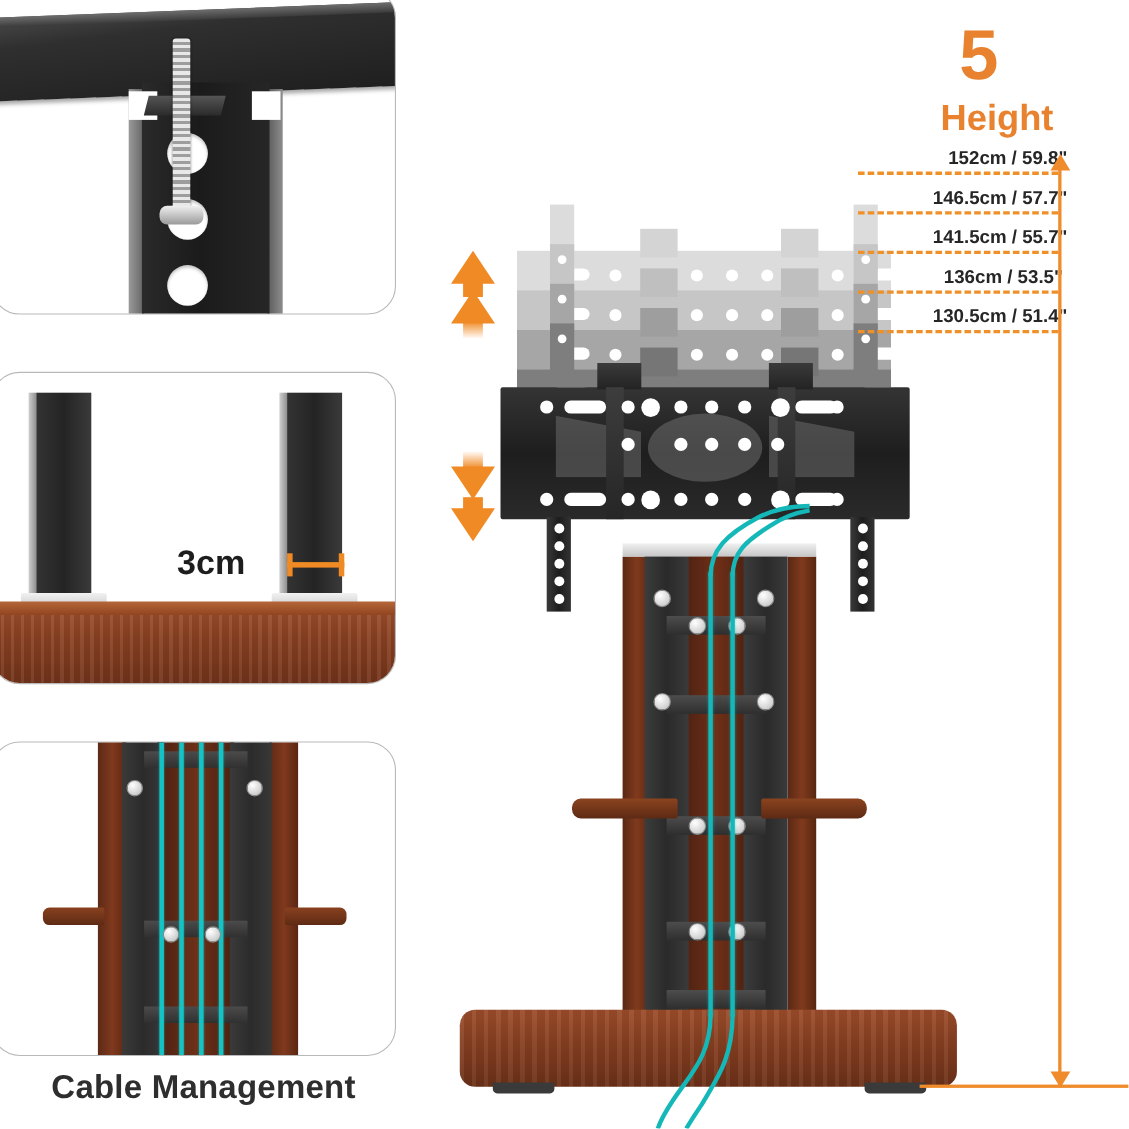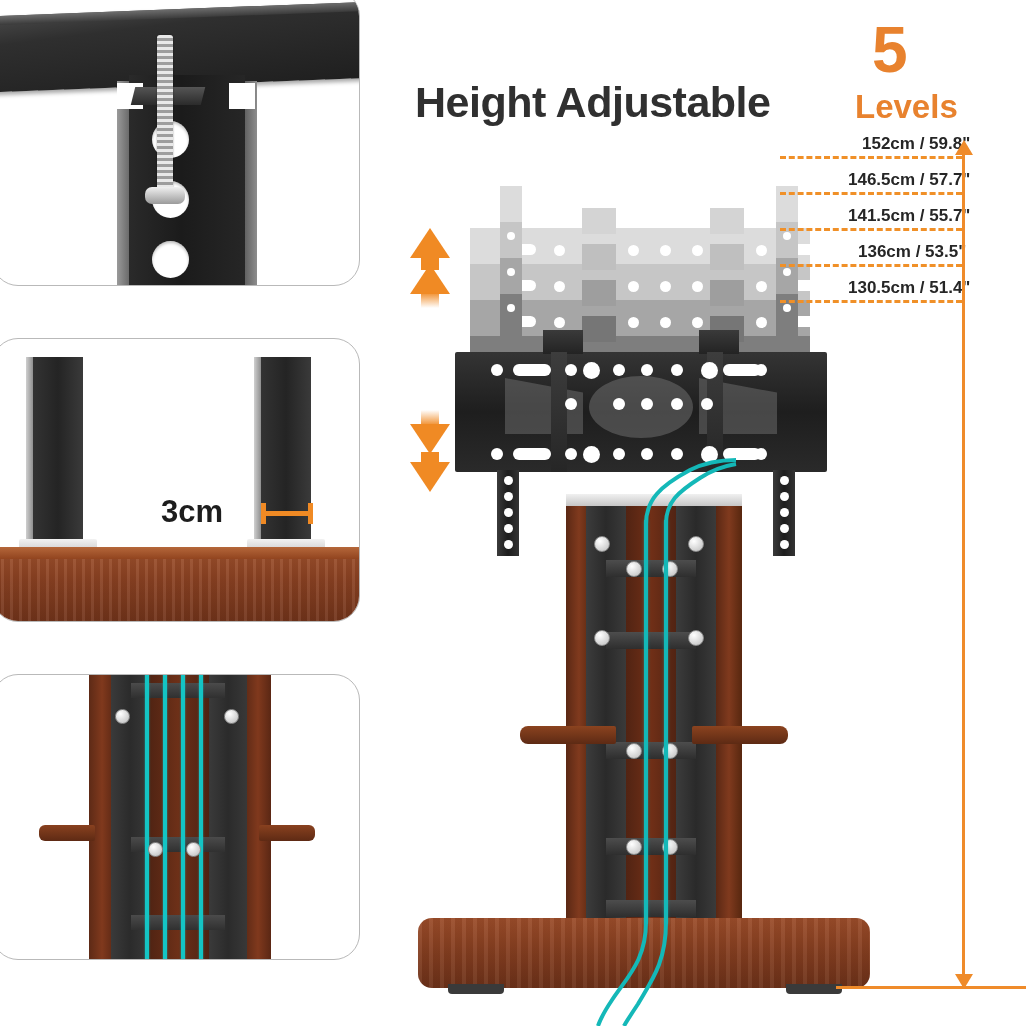--- a/index.html
+++ b/index.html
@@ -377,24 +377,24 @@
     <div class="cm-cable" style="left:170px;"></div>
     <div class="cm-cable" style="left:188px;"></div>
     <div class="cm-cable" style="left:206px;"></div>
     <div class="cm-shelf l"></div>
     <div class="cm-shelf r"></div>
     <div class="cm-screw" style="left:122px;top:34px;"></div>
     <div class="cm-screw" style="left:231px;top:34px;"></div>
     <div class="cm-screw" style="left:155px;top:167px;"></div>
     <div class="cm-screw" style="left:193px;top:167px;"></div>
   </div>
-
-  <div id="headline">Height Adjustable</div>
+  <div class="panel-caption" style="top:972px;">Cable Management</div>
+
   <div id="big-five">5</div>
-  <div id="levels-word">Levels</div>
+  <div id="levels-word">Height</div>
 
   <div id="ghost-stack">
 
     <div class="ghost" style="top:228px;">
       <div class="ghost-body" style="background:#dcdcdc;"></div>
       <div class="ghost-slot" style="left:32px;top:16px;"></div>
       <div class="ghost-hole" style="left:84px;top:17px;"></div>
       <div class="ghost-hole" style="left:118px;top:17px;width:16px;height:16px;"></div>
       <div class="ghost-hole" style="left:158px;top:17px;"></div>
       <div class="ghost-hole" style="left:190px;top:17px;"></div>

